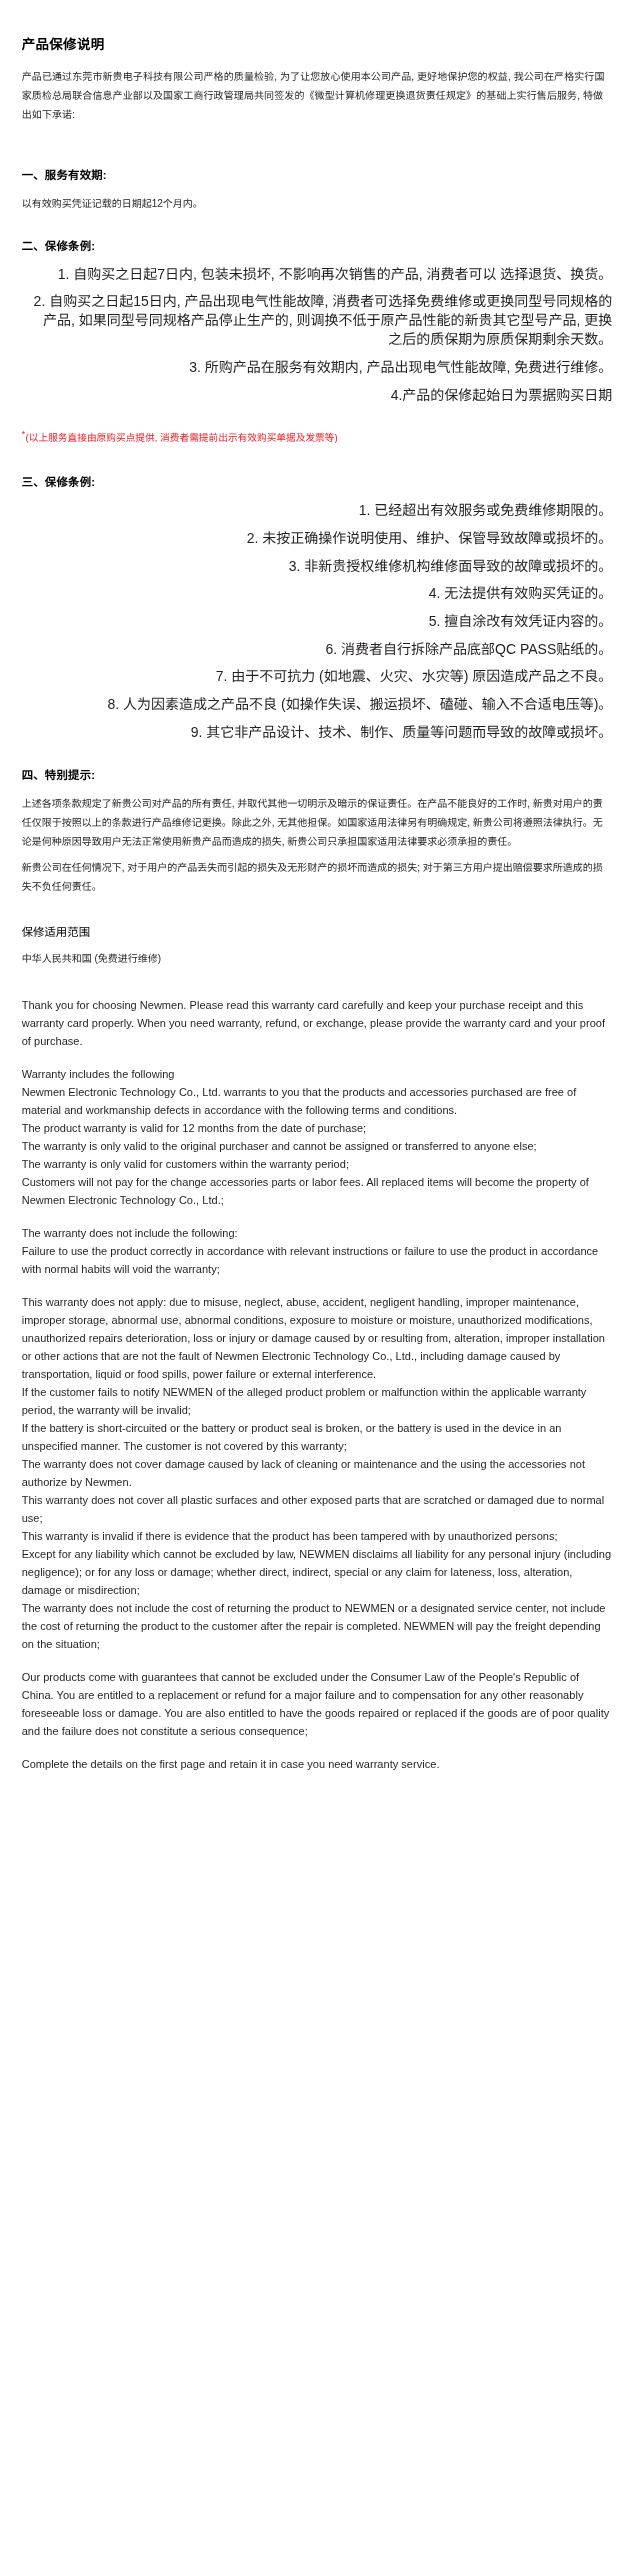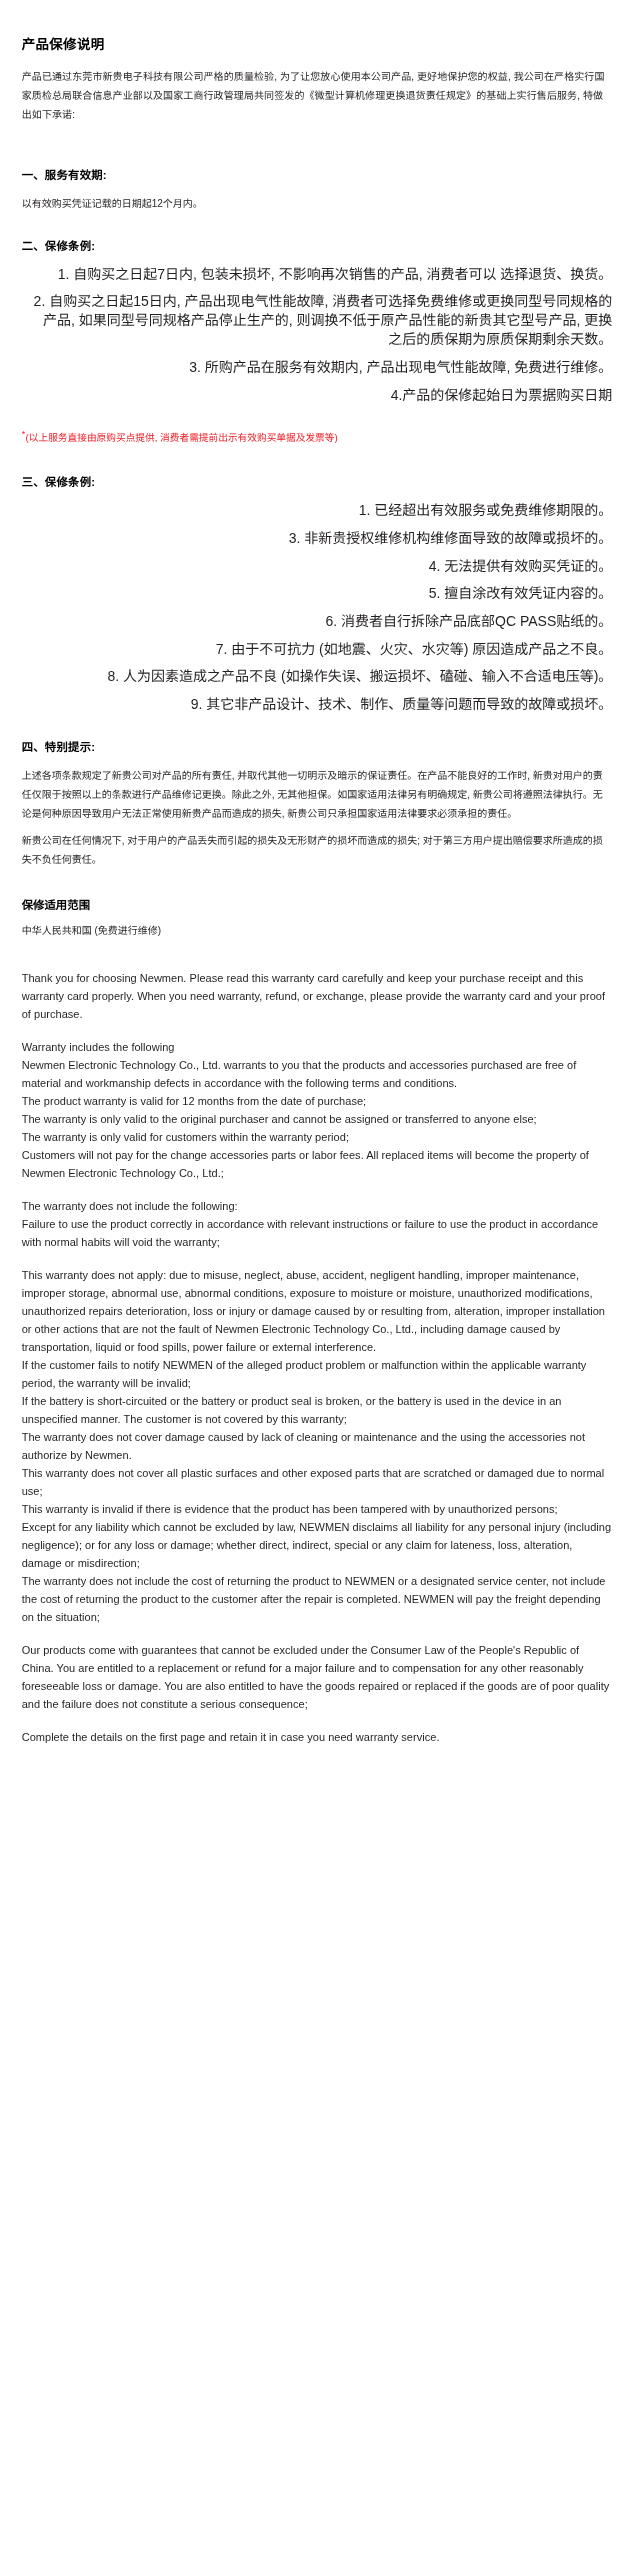--- a/index.html
+++ b/index.html
@@ -88,21 +88,21 @@
   .tip-body p {
     font-size: 10px;
     line-height: 19px;
     margin: 0;
     color: #231f20;
   }
   .tip-body p + p { margin-top: 7.6px; }
 
   .scope-heading {
     font-size: 11.4px;
-    font-weight: bold;
+    font-weight: normal;
     color: #000;
     margin: 27px 0 10.8px 0;
   }
   .scope-body {
     font-size: 10px;
     line-height: 17.3px;
     color: #231f20;
     margin: 0;
   }
 
@@ -142,20 +142,21 @@
       <li>2. 自购买之日起15日内, 产品出现电气性能故障, 消费者可选择免费维修或更换同型号同规格的产品, 如果同型号同规格产品停止生产的, 则调换不低于原产品性能的新贵其它型号产品, 更换之后的质保期为原质保期剩余天数。</li>
       <li>3. 所购产品在服务有效期内, 产品出现电气性能故障, 免费进行维修。</li>
       <li>4.产品的保修起始日为票据购买日期</li>
     </ol>
 
     <p class="note-red"><span class="star">*</span><span>(以上服务直接由原购买点提供, 消费者需提前出示有效购买单据及发票等)</span></p>
 
     <h2 class="sec-heading">三、保修条例:</h2>
     <ol class="clause-list">
       <li>1. 已经超出有效服务或免费维修期限的。</li>
+      <li>2. 未按正确操作说明使用、维护、保管导致故障或损坏的。</li>
       <li>3. 非新贵授权维修机构维修面导致的故障或损坏的。</li>
       <li>4. 无法提供有效购买凭证的。</li>
       <li>5. 擅自涂改有效凭证内容的。</li>
       <li>6. 消费者自行拆除产品底部QC PASS贴纸的。</li>
       <li>7. 由于不可抗力 (如地震、火灾、水灾等) 原因造成产品之不良。</li>
       <li>8. 人为因素造成之产品不良 (如操作失误、搬运损坏、磕碰、输入不合适电压等)。</li>
       <li>9. 其它非产品设计、技术、制作、质量等问题而导致的故障或损坏。</li>
     </ol>
 
     <h2 class="sec-heading">四、特别提示:</h2>

